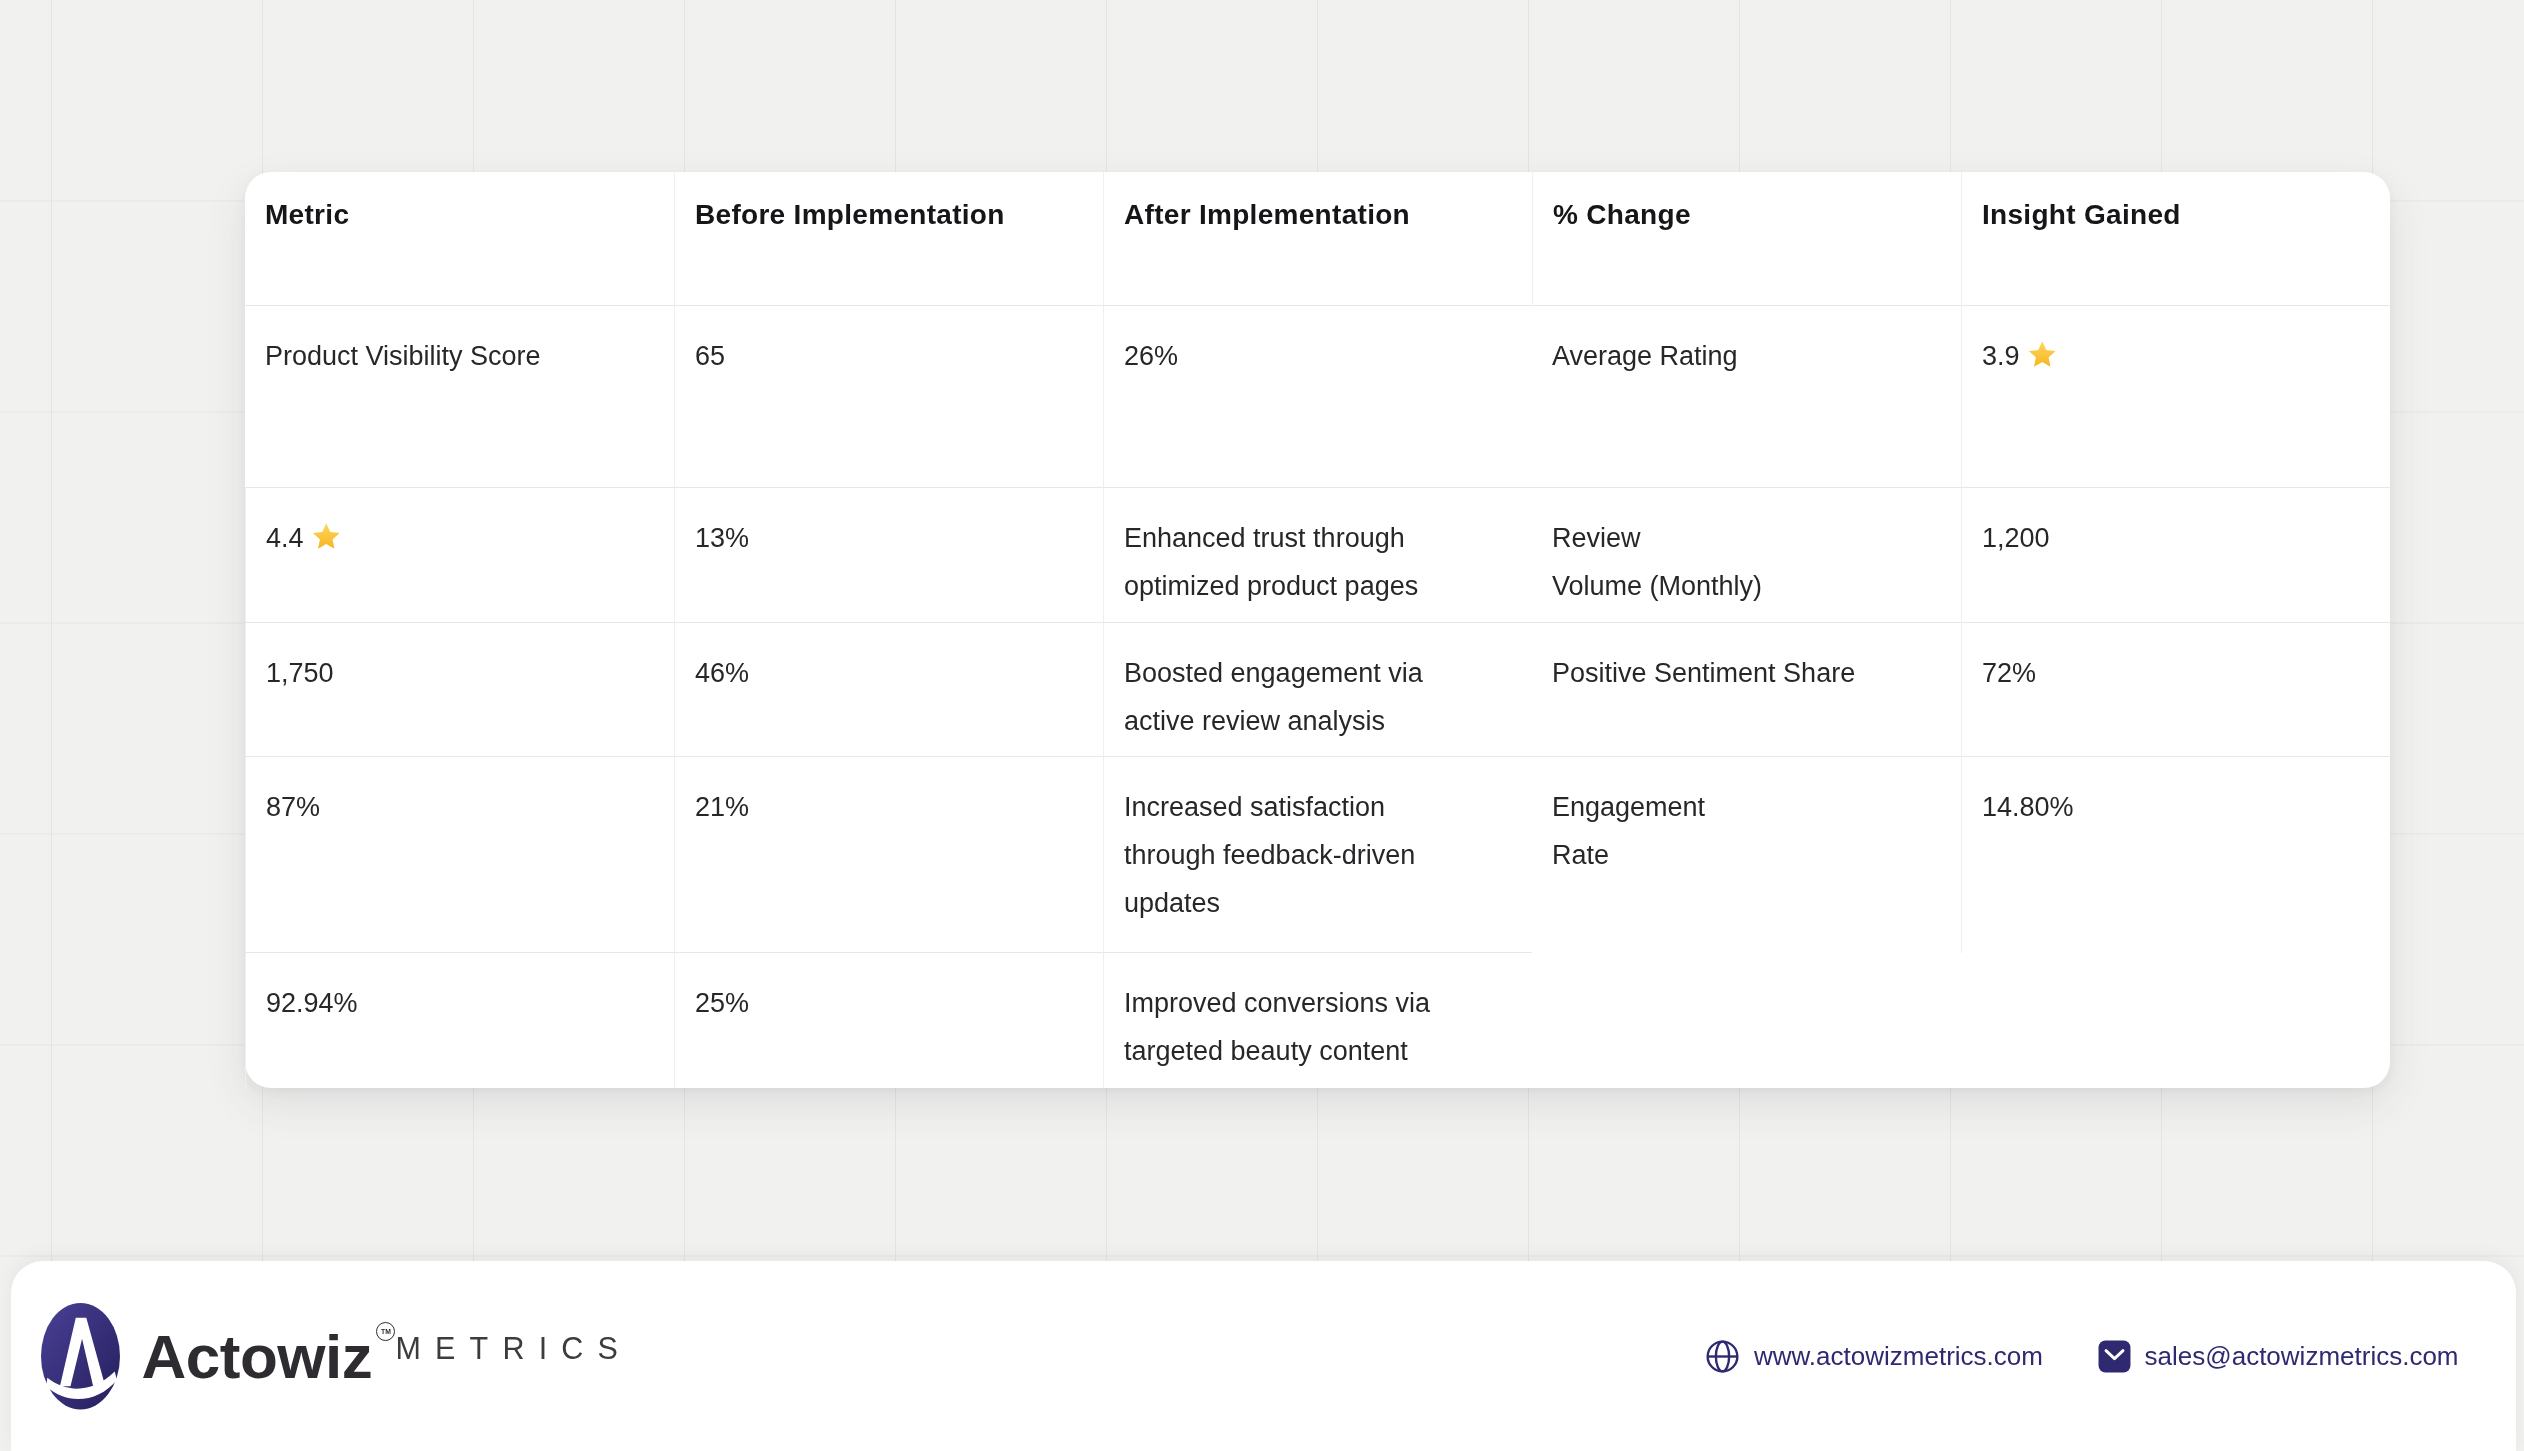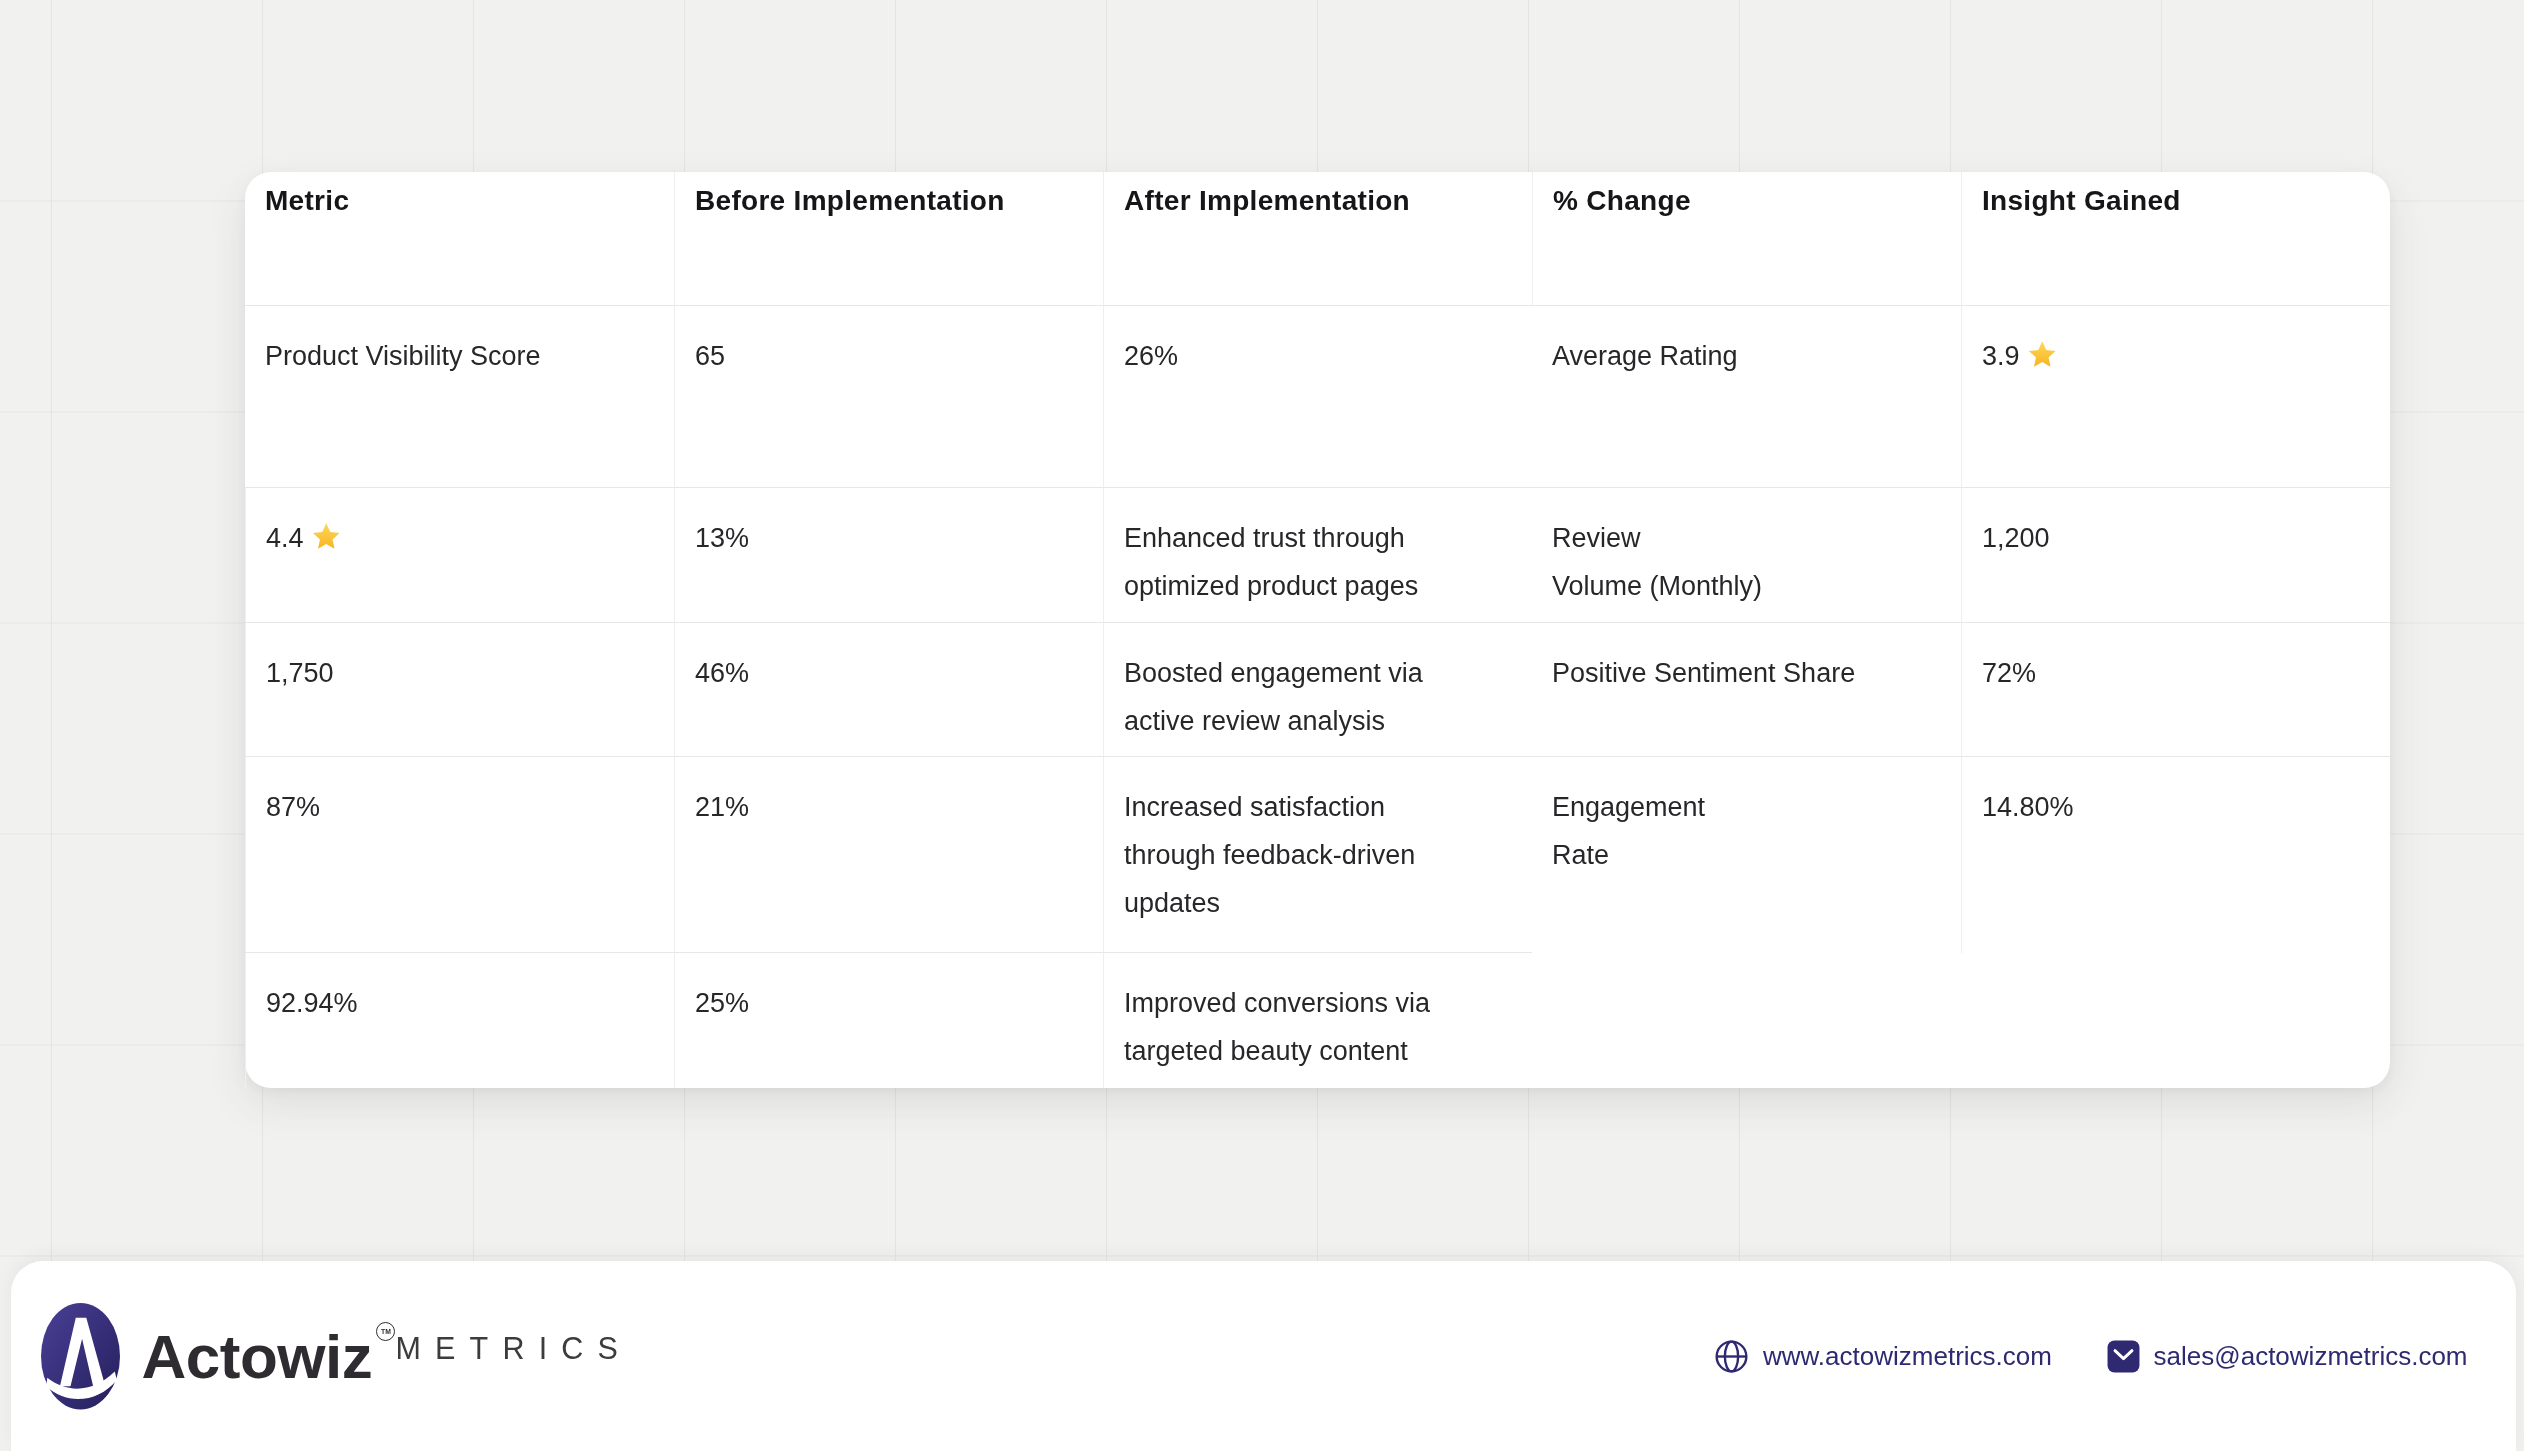--- a/index.html
+++ b/index.html
@@ -28,21 +28,21 @@
     grid-template-columns: repeat(5, 1fr);
     grid-template-rows: 134px 182px 135px 134px 196px 135px;
   }
   .cell {
     padding: 26px 22px 10.5px 20px;
     font-size: 27px;
     line-height: 48px;
     color: #27272a;
   }
   .hcell {
-    padding-top: 5px;
+    padding-top: 19px;
     font-weight: bold;
     font-size: 28px;
     color: #161619;
     letter-spacing: 0.3px;
   }
   .v  { border-left: 1.1px solid #efefee; }
   .rb { border-bottom: 1.1px solid #e7e7e6; }
   .ct { white-space: pre-line; }
   .star {
     width: 30.5px; height: 30.5px;
@@ -84,21 +84,21 @@
   .brand-sub {
     font-size: 30.5px;
     font-weight: 400;
     color: #3c3c3e;
     letter-spacing: 14.2px;
     margin-top: 7.4px;
     line-height: 32px;
   }
   .contact {
     position: absolute;
-    right: 48px; top: 0; height: 100%;
+    right: 57px; top: 0; height: 100%;
     display: flex; align-items: center; gap: 55px;
   }
   .contact-item {
     display: flex; align-items: center; gap: 13.7px;
     font-size: 26px; font-weight: 500;
     color: #2e2970;
     cursor: pointer;
     text-decoration: none;
   }
   .defs-holder { position: absolute; width: 0; height: 0; overflow: hidden; }

